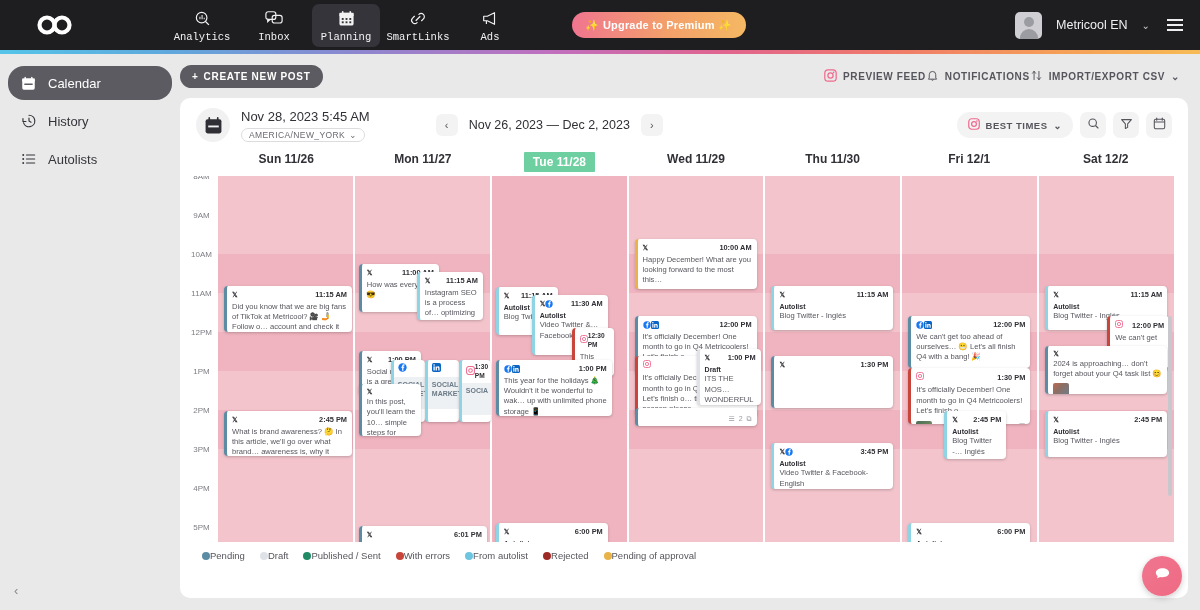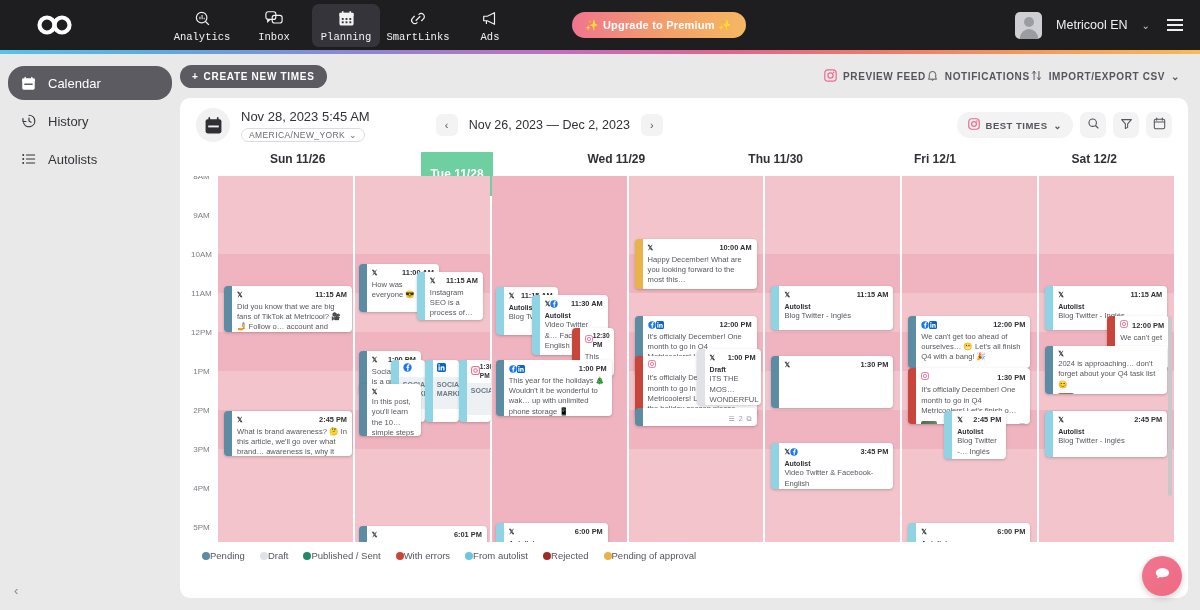--- a/index.html
+++ b/index.html
@@ -100,39 +100,39 @@
   }
 
   
   .cal { position: relative; padding: 0 14px 0 10px; }
   .dayhead { display: flex; height: 24px; margin-left: 28px; }
   .dayhead > div {
     flex: 1; text-align: center; font-size: 12px; font-weight: bold; color: #303036;
   }
   .dayhead .today { color: #fff; }
   .dayhead .today span {
-    background: #6ecfa0; border-radius: 1px; padding: 15px 9px; display: inline-block;
+    background: #6ecfa0; border-radius: 1px; padding: 3px 9px; display: inline-block;
   }
   .gridwrap { position: relative; height: 366px; overflow: hidden; }
   .hours { position: absolute; left: 0; top: 0; width: 28px; }
   .hours div {
     height: 39px; font-size: 8px; color: #7d7d85; text-align: center;
     padding-right: 5px; transform: translateY(-4px);
   }
   .cols { position: absolute; left: 28px; right: 0; top: 0; bottom: 0; display: flex; gap: 2px; }
   .col { flex: 1; background: #f3c4cc; position: relative; }
   .col.shaded { background: #efb4bf; }
 
   .hbar{ position:absolute; left:0; right:0; height:39px; background:#efb4bf;}
 
   
   .post {
     position: absolute; background: #fff; border-radius: 4px;
     box-shadow: 0 1px 3px rgba(0,0,0,.22);
-    border-left: 8px solid #1d4ed8; overflow: hidden;
+    border-left: 3px solid #1d4ed8; overflow: hidden;
     font-size: 7.6px; color: #4a4a52; padding: 4px 5px; cursor: pointer;
     line-height: 1.35;
   }
   .post.pending { border-left-color: #5b8ca3; }
   .post.autolist { border-left-color: #8fd4e4; }
   .post.draft { border-left-color: #dfe2e6; }
   .post.approval { border-left-color: #e8b44a; }
   .post.errors { border-left-color: #c8453c; }
   .post .ph { display: flex; align-items: center; margin-bottom: 2px; }
   .post .nets { display: flex; gap: 3px; align-items:center; }
@@ -309,21 +309,21 @@
       <span>Autolists</span>
     </div>
     <div class="sb-collapse">‹</div>
   </div>
 
   <div class="main">
 
     <div class="toolbar">
       <button class="btn-create">
         <span>+</span>
-        <span>CREATE NEW TIMES</span>
+        <span>CREATE NEW POST</span>
       </button>
       <div class="tb-right">
         <button class="tb-btn">
           <span>
             <svg width="13" height="13" viewBox="0 0 16 16">
                 <rect x="1" y="1" width="14" height="14" rx="4" fill="none" stroke="#ef6a8e" stroke-width="1.5"></rect>
                 <circle cx="8" cy="8" r="3.2" fill="none" stroke="#ef6a8e" stroke-width="1.5"></circle>
                 <circle cx="11.9" cy="4.1" r="1" fill="#ef6a8e"></circle>
               </svg>
           </span>
@@ -415,20 +415,21 @@
                 </svg>
             </span>
           </button>
         </div>
       </div>
 
       <div class="cal">
 
         <div class="dayhead">
           <div><span>Sun 11/26</span></div>
+          <div><span>Mon 11/27</span></div>
           <div class="today"><span>Tue 11/28</span></div>
           <div><span>Wed 11/29</span></div>
           <div><span>Thu 11/30</span></div>
           <div><span>Fri 12/1</span></div>
           <div><span>Sat 12/2</span></div>
         </div>
 
         <div class="gridwrap">
           <div class="hours">
             <div>8AM</div>

